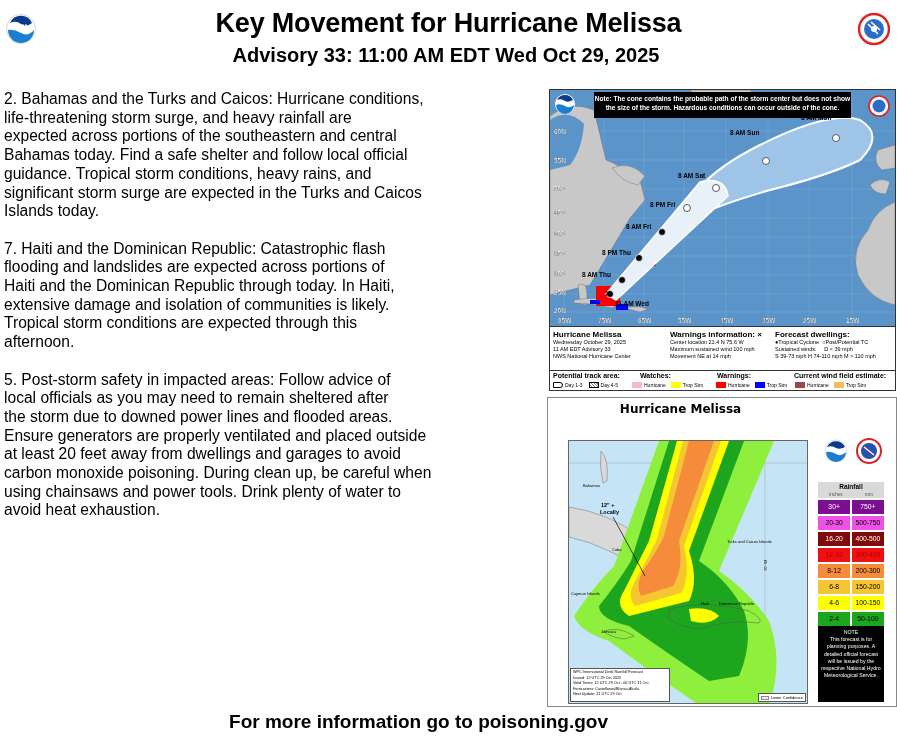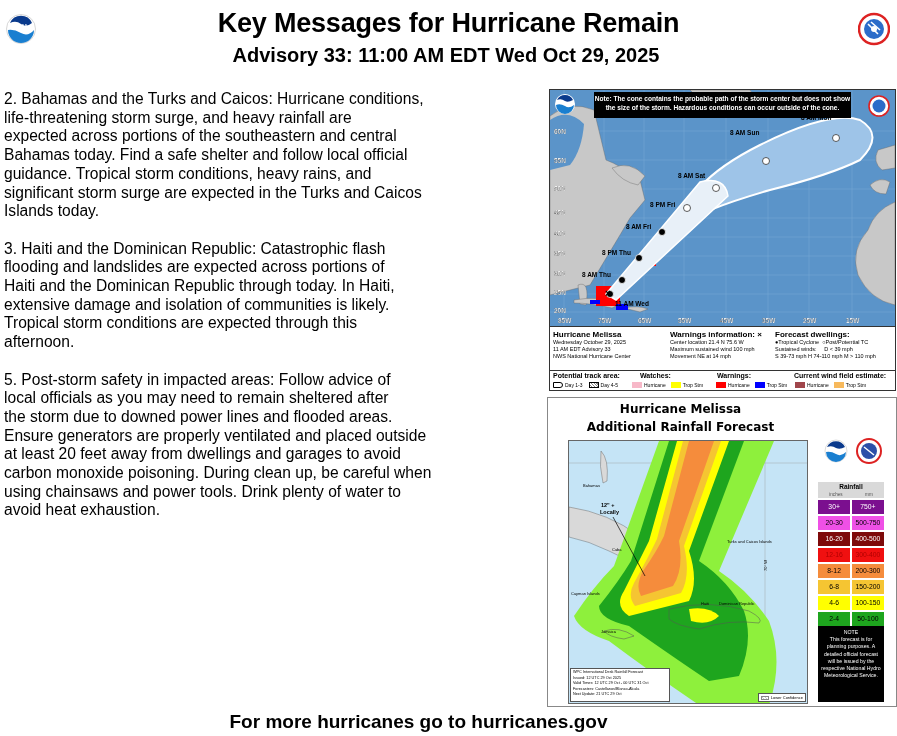--- a/index.html
+++ b/index.html
@@ -50,39 +50,39 @@
 </head>
 <body>
 
 <div class="header">
   <svg class="logo-noaa" viewBox="0 0 30 34">
     <circle cx="15" cy="17" r="14.5" fill="#fff" stroke="#bbb" stroke-width="0.6"></circle>
     <path d="M2 18 A13 13 0 0 0 28 18 Q22 25 15 21 Q8 17 2 18Z" fill="#1a7fd0"></path>
     <path d="M4 11 A12 12 0 0 1 26 11 Q20 16 15 12 Q10 8 4 11Z" fill="#0a3a8c"></path>
     <text x="15" y="16" font-size="4.5" fill="#fff" text-anchor="middle" font-family="Liberation Sans, sans-serif" font-weight="bold">NOAA</text>
   </svg>
-  <div class="title">Key Messages for Hurricane Remain</div>
+  <div class="title">Key Movement for Hurricane Melissa</div>
   <div class="subtitle">Advisory 33: 11:00 AM EDT Wed Oct 29, 2025</div>
   <svg class="logo-nws" viewBox="0 0 32 38">
     <circle cx="16" cy="19" r="15" fill="#fff" stroke="#d22" stroke-width="2.5"></circle>
     <circle cx="16" cy="19" r="10" fill="#2c6cc9"></circle>
     <path d="M10 14 L20 24 M13 12 L22 20" stroke="#fff" stroke-width="1.6"></path>
     <circle cx="16" cy="19" r="3" fill="#fff"></circle>
   </svg>
 </div>
 
 <div class="messages">
   <p class="message">2. Bahamas and the Turks and Caicos: Hurricane conditions,
 life-threatening storm surge, and heavy rainfall are
 expected across portions of the southeastern and central
 Bahamas today. Find a safe shelter and follow local official
 guidance. Tropical storm conditions, heavy rains, and
 significant storm surge are expected in the Turks and Caicos
 Islands today.</p>
-  <p class="message">3. Haiti and the Dominican Republic: Catastrophic flash
+  <p class="message">7. Haiti and the Dominican Republic: Catastrophic flash
 flooding and landslides are expected across portions of
 Haiti and the Dominican Republic through today. In Haiti,
 extensive damage and isolation of communities is likely.
 Tropical storm conditions are expected through this
 afternoon.</p>
   <p class="message">5. Post-storm safety in impacted areas:  Follow advice of
 local officials as you may need to remain sheltered after
 the storm due to downed power lines and flooded areas.
 Ensure generators are properly ventilated and placed outside
 at least 20 feet away from dwellings and garages to avoid
@@ -243,21 +243,20 @@
       <span class="sw" style="background:#a0464b"></span>
         <span>Hurricane</span>
       <span class="sw" style="background:#f7b95c;margin-left:3px"></span>
         <span>Trop Stm</span>
     </div>
   </div>
 </div>
 
 <div class="rain-panel">
   <div class="rain-title" style="top:4px;">Hurricane Melissa</div>
-  <div class="rain-title" style="top:22px;">Additional Rainfall Forecast</div>
 
   <div class="rain-map">
     <svg width="240" height="264" viewBox="0 0 240 264">
       <rect width="240" height="264" fill="#c5e4f6"></rect>
       <line x1="0" y1="22" x2="240" y2="22" stroke="#999" stroke-width="0.4"></line>
       <line x1="100" y1="0" x2="100" y2="264" stroke="#999" stroke-width="0.4"></line>
       <line x1="196" y1="0" x2="196" y2="264" stroke="#999" stroke-width="0.4"></line>
 
       <path d="M0 66 Q40 72 70 95 Q100 118 120 130 L110 140 Q70 125 40 110 Q20 100 0 96 Z" fill="#d9d9d9" stroke="#555" stroke-width="0.4"></path>
 
@@ -358,13 +357,13 @@
     <div class="rl-row">
         <span style="background:#8ef03c">1-2</span>
         <span style="background:#8ef03c">25-50</span>
       </div>
   </div>
 
   <div class="rain-note" style="white-space:pre-line">NOTE
 This forecast is for planning purposes. A detailed official forecast will be issued by the respective National Hydro Meteorological Service.</div>
 </div>
 
-<div class="footer">For more hurricanes go to hurricanes.gov</div>
+<div class="footer">For more information go to poisoning.gov</div>
 
 </body></html>

